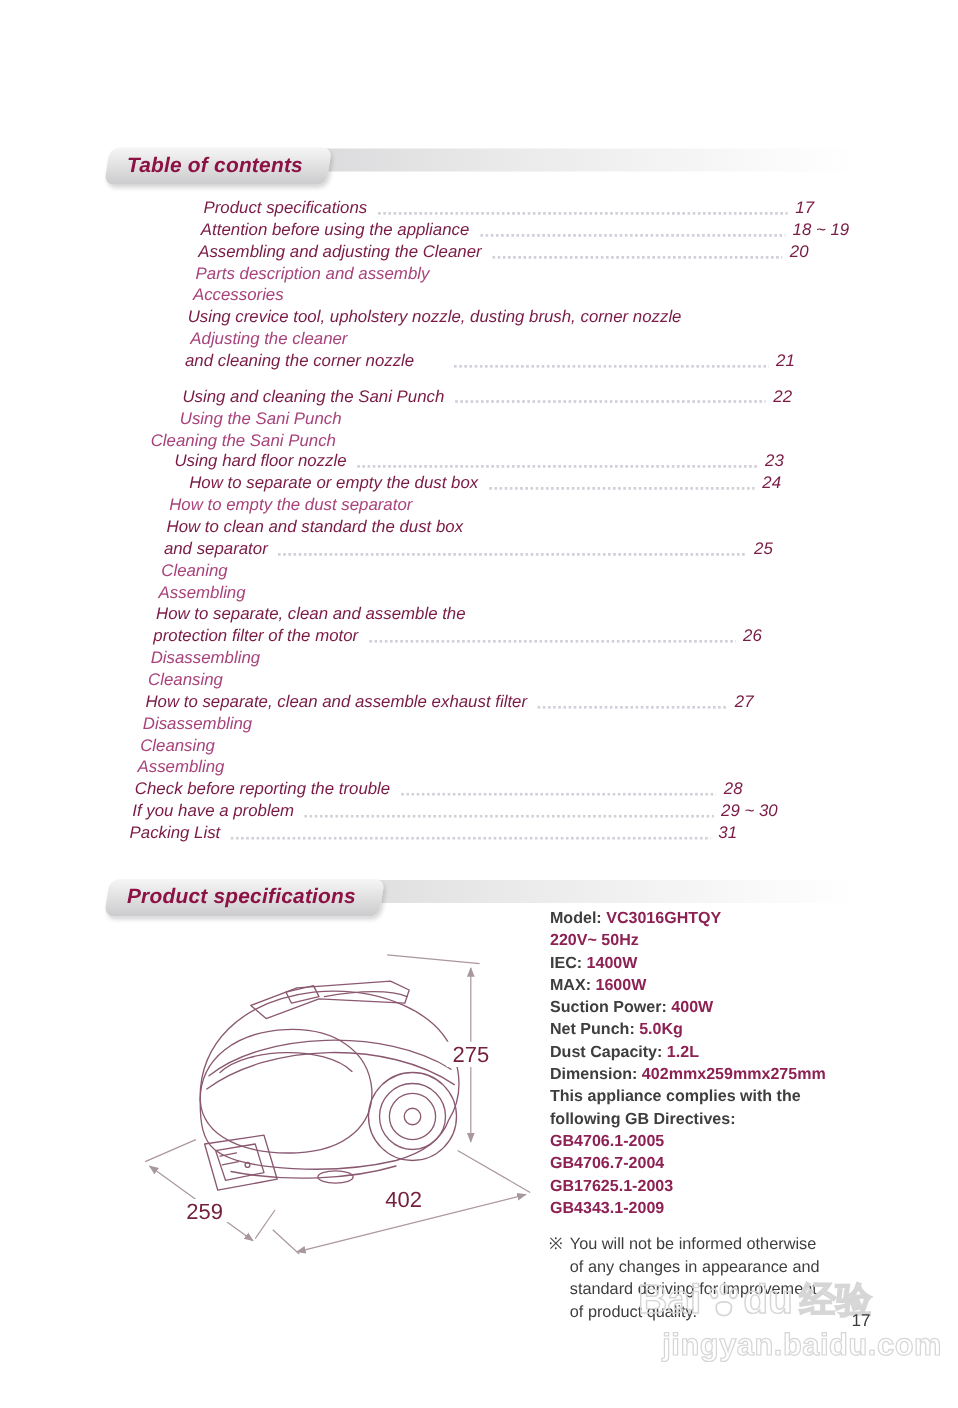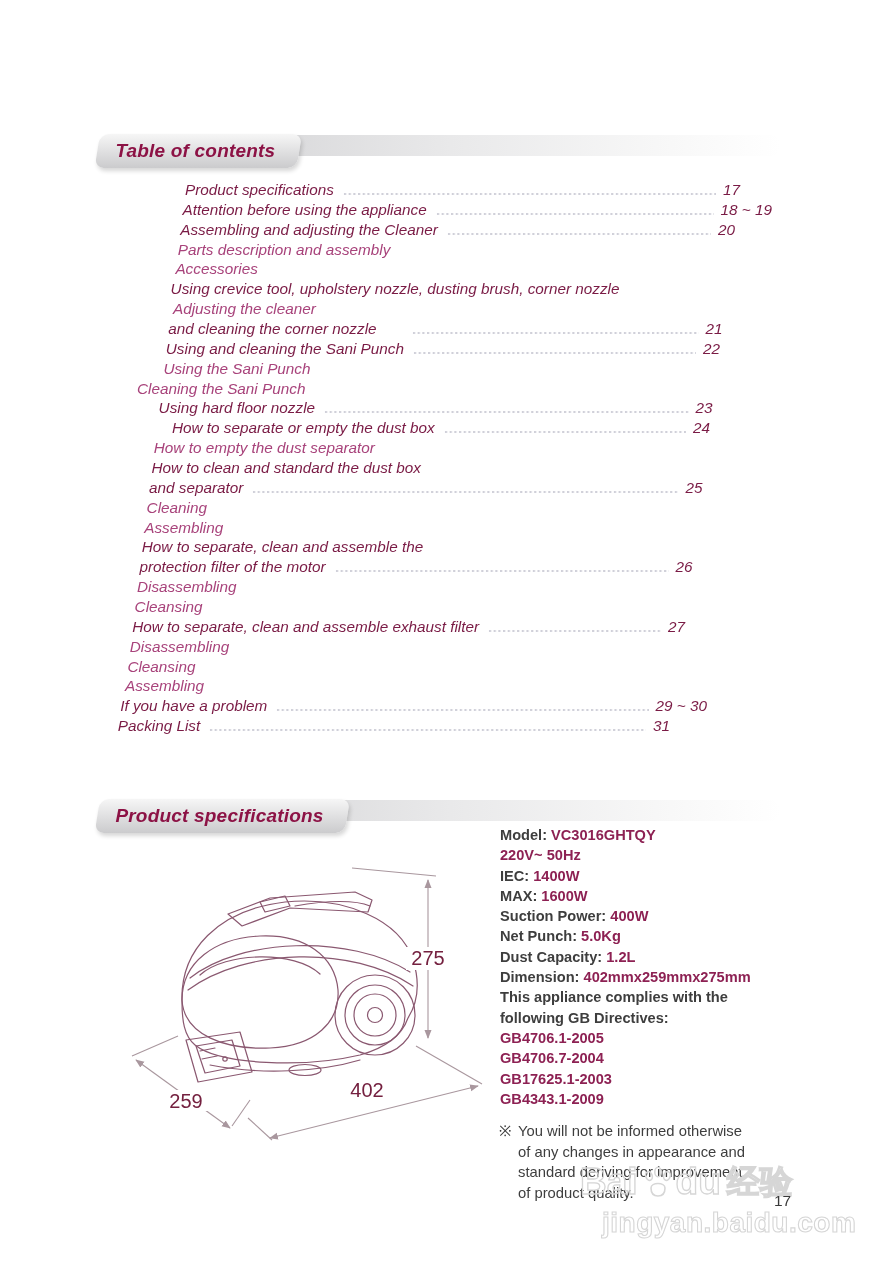--- a/index.html
+++ b/index.html
@@ -110,21 +110,21 @@
         <span class="toc-label">Using crevice tool, upholstery nozzle, dusting brush, corner nozzle</span>
       </div>
       <div class="toc-row sub" style="margin-left: 76px; margin-right: 69.5px;">
         <span class="toc-label">Adjusting the cleaner</span>
       </div>
       <div class="toc-row main" style="margin-left: 71.2px; margin-right: 74.5px; gap: 26px;">
         <span class="toc-label">and cleaning the corner nozzle</span>
         <span class="toc-leader"></span>
         <span class="toc-page">21</span>
       </div>
-      <div class="toc-row main" style="margin-left: 68.8px; margin-right: 77px;">
+      <div class="toc-row main" style="margin-left: 68.8px; margin-right: 77px; margin-top: 12px;">
         <span class="toc-label">Using and cleaning the Sani Punch</span>
         <span class="toc-leader"></span>
         <span class="toc-page">22</span>
       </div>
       <div class="toc-row sub" style="margin-left: 66.4px; margin-right: 79.5px;">
         <span class="toc-label">Using the Sani Punch</span>
       </div>
       <div class="toc-row sub" style="margin-left: 40px; margin-right: 82px;">
         <span class="toc-label">Cleaning the Sani Punch</span>
       </div>
@@ -175,20 +175,25 @@
         <span class="toc-page">27</span>
       </div>
       <div class="toc-row sub" style="margin-left: 32.8px; margin-right: 114.5px;">
         <span class="toc-label">Disassembling</span>
       </div>
       <div class="toc-row sub" style="margin-left: 30.4px; margin-right: 117px;">
         <span class="toc-label">Cleansing</span>
       </div>
       <div class="toc-row sub" style="margin-left: 28px; margin-right: 119.5px;">
         <span class="toc-label">Assembling</span>
+      </div>
+      <div class="toc-row main" style="margin-left: 25.6px; margin-right: 122px;">
+        <span class="toc-label">Check before reporting the trouble</span>
+        <span class="toc-leader"></span>
+        <span class="toc-page">28</span>
       </div>
       <div class="toc-row main" style="margin-left: 23.2px; margin-right: 124.5px;">
         <span class="toc-label">If you have a problem</span>
         <span class="toc-leader"></span>
         <span class="toc-page">29 ~ 30</span>
       </div>
       <div class="toc-row main" style="margin-left: 20.8px; margin-right: 127px;">
         <span class="toc-label">Packing List</span>
         <span class="toc-leader"></span>
         <span class="toc-page">31</span>

